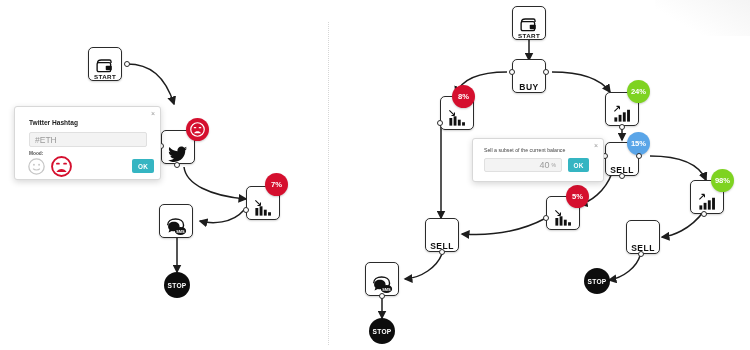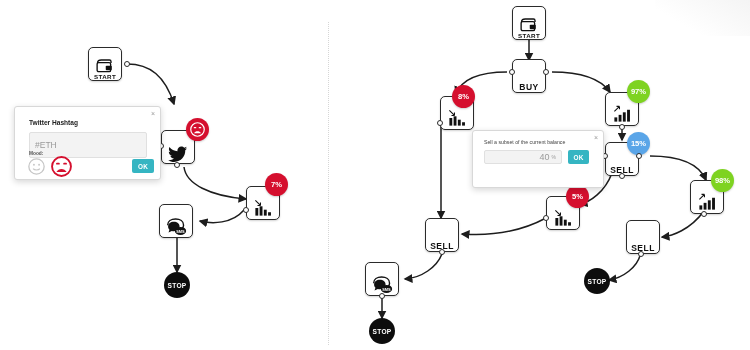--- a/index.html
+++ b/index.html
@@ -174,21 +174,21 @@
     </svg>
   </div>
 
   <div class="stop" style="left:164px;top:272px;">
     <span>STOP</span>
   </div>
 
   <div class="dialog" style="left:14px;top:106px;width:147px;height:74px;">
     <span class="dlg-close">×</span>
     <div class="dlg-title" style="position:absolute;left:14px;top:12px;">Twitter Hashtag</div>
-    <div class="dlg-input" style="position:absolute;left:14px;top:25px;width:118px;height:26px;padding-left:5px;">
+    <div class="dlg-input" style="position:absolute;left:14px;top:25px;width:118px;height:15px;padding-left:5px;">
       <span class="val" style="font-size:8.5px;">#ETH</span>
     </div>
     <div class="mood-label" style="position:absolute;left:14px;top:44px;">Mood:</div>
     <div style="position:absolute;left:13px;top:51px;">
       <svg width="17" height="17" viewBox="0 0 20 20">
         <circle cx="10" cy="10" r="9" fill="none" stroke="#c6c6c6" stroke-width="1.5"></circle>
         <circle cx="7" cy="8" r="1.1" fill="#c6c6c6"></circle>
         <circle cx="13" cy="8" r="1.1" fill="#c6c6c6"></circle>
         <path d="M6,12.6 C7.6,14.6 12.4,14.6 14,12.6" fill="none" stroke="#c6c6c6" stroke-width="1.4"></path>
       </svg>
@@ -238,21 +238,21 @@
   <div class="node sq" style="left:605px;top:92px;">
     <svg width="22" height="22" viewBox="0 0 26 26">
       <path d="M4,10 L10,4 M10,4 L6.5,4 M10,4 L10,7.5" stroke="#111" stroke-width="1.3" fill="none"></path>
       <rect x="4" y="17" width="3.4" height="5" fill="#111"></rect>
       <rect x="9" y="14" width="3.4" height="8" fill="#111"></rect>
       <rect x="14" y="11" width="3.4" height="11" fill="#111"></rect>
       <rect x="19" y="8" width="3.4" height="14" fill="#111"></rect>
     </svg>
   </div>
   <div class="badge pct" style="left:627px;top:80px;background:#7ed321;">
-    <span>97%</span>
+    <span>24%</span>
   </div>
   <div class="port" style="left:619px;top:124px;"></div>
 
   <div class="node sq" style="left:605px;top:142px;">
     <span class="node-text">SELL</span>
   </div>
   <div class="badge pct" style="left:627px;top:132px;background:#5aa5e8;">
     <span>15%</span>
   </div>
   <div class="port" style="left:636px;top:153px;"></div>
@@ -307,21 +307,21 @@
   </div>
   <div class="port" style="left:379px;top:293px;"></div>
 
   <div class="stop" style="left:369px;top:318px;">
     <span>STOP</span>
   </div>
   <div class="stop" style="left:584px;top:268px;">
     <span>STOP</span>
   </div>
 
-  <div class="dialog" style="left:472px;top:130px;width:132px;height:58px;padding-left:38px;">
+  <div class="dialog" style="left:472px;top:138px;width:132px;height:44px;padding-left:38px;">
     <span class="dlg-close">×</span>
     <div class="dlg-sub" style="position:absolute;left:11px;top:8px;">Sell a subset of the current balance</div>
     <div class="dlg-input" style="position:absolute;left:11px;top:19px;width:78px;height:14px;justify-content:flex-end;padding-right:5px;">
       <span class="val" style="font-size:9px;">40</span>
       <span class="val" style="font-size:5px;margin-left:2px;">%</span>
     </div>
     <div class="ok-btn" style="position:absolute;left:95px;top:19px;width:21px;height:14px;">OK</div>
   </div>
 
 </div>

